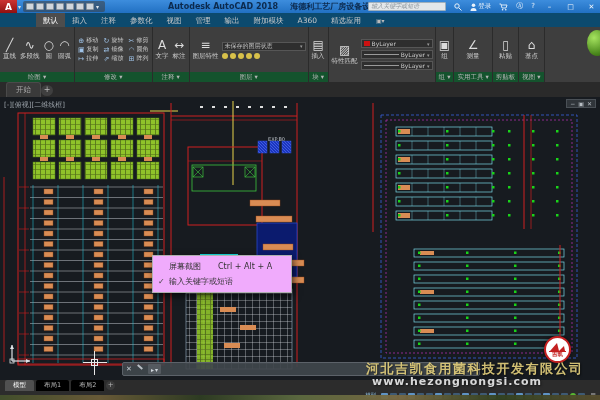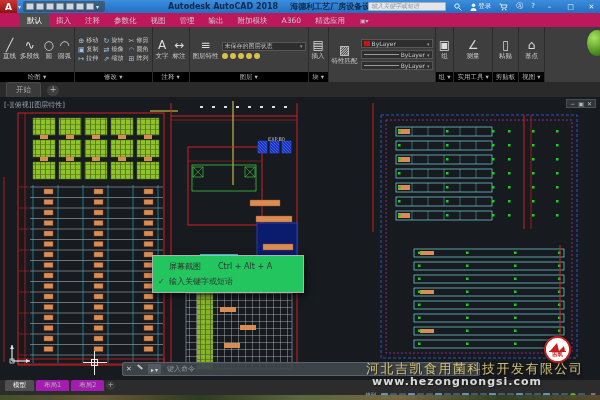--- a/index.html
+++ b/index.html
@@ -15,92 +15,92 @@
   .qat .qic.dd{width:6px;background:none;border:none;color:#dfe6ec;font-size:6px;line-height:7px}
   .tb-center{position:absolute;left:0;right:0;text-align:center;font-size:8px;font-weight:bold;color:#0c2a4d;pointer-events:none}
   .tb-center span{margin:12px 6px}
   .tb-right{margin-left:auto;display:flex;align-items:center;gap:8px;padding-right:2px;z-index:2}
   .searchbox{width:78px;height:9px;background:#e3e7ea;border:1px solid #9fb0bd;border-radius:1px;font-size:6px;color:#8a939b;font-style:italic;display:flex;align-items:center;padding:0 2px;overflow:hidden;white-space:nowrap}
   .tbic{color:#eaf2fa;font-size:7px;line-height:9px}
   .signin{display:flex;align-items:center;gap:1px;color:#eaf2fa;font-size:6.5px}
   .winbtn{width:13px;text-align:center;color:#f2f7fc;font-size:7px}
 
   
-  .rtabs{height:14px;background:#be185d;display:flex;align-items:stretch;padding-left:20px;color:#c9c9c9}
+  .rtabs{height:14px;background:#0c4a6e;display:flex;align-items:stretch;padding-left:36px;color:#c9c9c9}
   .rtab{padding:2px 7px 1px;font-size:7.5px;display:flex;align-items:center}
   .rtab.active{background:#4d4d4d;color:#fff}
   .rtabs-extra{margin-left:8px;display:flex;align-items:center;color:#bbb;font-size:6px;gap:1px}
 
   
   .ribbon{height:55px;background:#3e3e3e;display:flex;color:#d8d8d8;overflow:hidden}
   .rpanel{display:flex;flex-direction:column;border-right:1px solid #2b2b2b;flex:0 0 auto}
   .rtools{flex:1;display:flex;align-items:center;justify-content:center;padding:1px 2px;gap:2px}
   .rtool{display:flex;flex-direction:column;align-items:center;justify-content:center;gap:1px;padding:0 1px}
   .gi{font-size:11px;line-height:12px;color:#dcdcdc}
   .tl{font-size:6.5px;color:#cfcfcf;white-space:nowrap}
-  .plabel{height:10px;background:#000000;font-size:6.5px;color:#b5b5b5;text-align:center;line-height:10px;white-space:nowrap;padding:0 3px}
+  .plabel{height:10px;background:#14532d;font-size:6.5px;color:#b5b5b5;text-align:center;line-height:10px;white-space:nowrap;padding:0 3px}
   .rgrid{display:grid;grid-template-columns:auto auto auto;gap:0 3px}
   .rgrid .rtool{flex-direction:row;gap:2px}
   .rgrid .gi{font-size:7px;line-height:8px;color:#9fc3e8}
   .rgrid .tl{font-size:6px}
   .ddrow{width:72px;height:9px;background:#2e2e2e;border:1px solid #565656;display:flex;align-items:center;font-size:6px;color:#c8c8c8;padding:0 2px;gap:2px;margin:1px 0}
   .ddrow .sw{width:6px;height:5px;background:#cc1111;flex:0 0 auto}
   .ddrow .ln{flex:1;height:1px;background:#9a9a9a}
   .ddrow .car{margin-left:auto;font-size:5px;color:#9a9a9a}
   .laydd{width:84px}
   .bulbs{display:flex;gap:2px;margin-top:1px}
   .bulbs i{width:6px;height:6px;border-radius:50%;background:#d8c14a}
   .propwrap,.laywrap{display:flex;flex-direction:column;justify-content:center}
   .sphere{position:absolute;right:-7px;top:30px;width:20px;height:26px;border-radius:50%;background:radial-gradient(circle at 35% 30%,#a5e35f,#4c8a1d 70%,#2e5a10);z-index:6}
 
   
-  .filetabs{height:15px;background:#2a2a2a;display:flex;align-items:flex-end;padding-left:6px;gap:6px}
+  .filetabs{height:15px;background:#2a2a2a;display:flex;align-items:flex-end;padding-left:6px;gap:0}
   .ftab{padding:2px 9px;font-size:7.5px;background:#3a3a3a;color:#a8a8a8;border-radius:3px 3px 0 0;border:1px solid #4a4a4a;border-bottom:none}
   .ftab.active{background:#484f55;color:#f0f0f0}
   .ftab-add{width:12px;height:11px;border-radius:50%;background:#3f3f3f;color:#bbb;font-size:8px;text-align:center;line-height:10px;margin-bottom:1px}
 
   
   .canvas{position:relative;height:283px;background:#171b20;overflow:hidden}
   .canvas svg.cad{position:absolute;inset:0}
   .vp-label{position:absolute;top:3px;left:4px;font-size:7px;color:#9aa1a8;z-index:3}
   .canvas-controls{position:absolute;top:2px;right:4px;z-index:3;background:#30353a;color:#b8bec4;font-size:6px;padding:0 3px;display:flex;gap:3px;align-items:center;height:9px;border:1px solid #4a5056}
-  .ctx-menu{position:absolute;left:152px;top:158px;width:152px;background:#22c55e;border:1px solid #b0b0b0;box-shadow:2px 3px 7px rgba(0,0,0,.65);padding:3px 0;z-index:20;color:#333}
+  .ctx-menu{position:absolute;left:152px;top:158px;width:140px;background:#f0abfc;border:1px solid #b0b0b0;box-shadow:2px 3px 7px rgba(0,0,0,.65);padding:3px 0;z-index:20;color:#333}
   .ctx-item{display:flex;align-items:center;height:15px;padding:0 8px 0 5px;font-size:8px}
   .ctx-check{width:11px;font-size:8px;color:#444;flex:0 0 auto}
   .ctx-sc{margin-left:17px;color:#333}
   .cmdbar{position:absolute;left:122px;top:265px;width:358px;height:14px;background:rgba(64,70,76,.92);border:1px solid #5c6269;border-radius:2px;display:flex;align-items:center;z-index:10;color:#aab2b9}
   .cmd-close{width:12px;text-align:center;font-size:7px;color:#c3c9cf}
   .cmd-wrench{width:10px;height:8px;position:relative}
   .cmd-wrench::before{content:"";position:absolute;left:2px;top:1px;width:6px;height:2px;background:#b8bec4;transform:rotate(40deg)}
   .cmd-prompt{display:flex;align-items:center;gap:1px;background:rgba(90,96,102,.8);height:10px;padding:0 3px;border-radius:1px;font-size:6px;color:#d0d6dc;margin:0 3px}
   .cmd-input{flex:1;font-size:7px;color:#8d959c;padding-left:3px}
   .stamp{position:absolute;left:544px;top:239px;width:27px;height:27px;border-radius:50%;background:#fff;border:2px solid #c42020;z-index:8;display:flex;flex-direction:column;align-items:center;justify-content:center;box-shadow:0 0 4px rgba(0,0,0,.5)}
   .stamp svg{display:block}
   .stamp .stxt{font-size:5.5px;color:#c42020;font-weight:bold;line-height:5px}
   .ucs{position:absolute;left:8px;top:244px;z-index:4}
   .crosshair{position:absolute;left:83px;top:254px;width:24px;height:24px;z-index:4}
   .crosshair::before{content:"";position:absolute;left:0;right:0;top:11px;height:1px;background:#e8e8e8}
   .crosshair::after{content:"";position:absolute;top:0;bottom:0;left:11px;width:1px;background:#e8e8e8}
   .pickbox{position:absolute;left:8px;top:8px;width:7px;height:7px;border:1px solid #e8e8e8}
 
   
   .layouttabs{height:11px;background:#2c2c2c;display:flex;align-items:center;padding-left:5px;gap:2px}
-  .ltab{font-size:6.5px;color:#b5b5b5;background:#a21caf;padding:1px 8px;border-radius:2px 2px 0 0}
+  .ltab{font-size:6.5px;color:#b5b5b5;background:#000000;padding:1px 8px;border-radius:2px 2px 0 0}
   .ltab.active{background:#505050;color:#fff}
   .ltab-add{font-size:7px;color:#b5b5b5;background:#3a3a3a;border-radius:50%;width:9px;height:9px;text-align:center;line-height:8px}
   .statusbar{height:9px;background:#2c2c2c;display:flex;align-items:center;justify-content:flex-end;padding:0 4px;gap:2px}
   .sb-model{font-size:5.5px;color:#8fbede;margin-right:3px}
   .sicon{width:7px;height:6px;background:#3e5a74;border-radius:1px;flex:0 0 auto}
   .sicon.lit{background:#5f93c4}
   .sicon.green{background:#58b832;border-radius:50%;width:6px}
   .sb-cust{font-size:7px;color:#b8b8b8;margin-left:3px;line-height:7px}
 
   
   .photo-strip{position:absolute;left:0;right:0;bottom:0;height:5px;z-index:40;background:linear-gradient(90deg,#43502c,#6b5c38,#2e3c22,#5d6b40,#7a6a42,#32411f,#574d2e);filter:blur(.4px);opacity:.95}
-  .wm1{position:absolute;left:366px;top:360px;z-index:50;font-size:13px;font-weight:normal;color:rgba(226,206,124,.92);letter-spacing:1.5px;text-shadow:1px 1px 2px rgba(0,0,0,.55);white-space:nowrap}
+  .wm1{position:absolute;left:366px;top:360px;z-index:50;font-size:13px;font-weight:bold;color:rgba(226,206,124,.92);letter-spacing:1.5px;text-shadow:1px 1px 2px rgba(0,0,0,.55);white-space:nowrap}
   .wm2{position:absolute;left:372px;top:375px;z-index:50;font-size:11px;font-weight:bold;color:rgba(242,242,242,.88);letter-spacing:1px;text-shadow:1px 1px 2px rgba(0,0,0,.5);white-space:nowrap}
 </style>
 </head>
 <body>
 
 <div class="titlebar">
   <div class="alogo">A</div>
   <span class="alogo-dd">▾</span>
   <div class="qat">
       <span class="qic"></span>
@@ -636,21 +636,21 @@
         <rect x="414" y="243" width="150" height="8" fill="none" stroke="#7adbe8" stroke-width="0.7"></rect>
         <rect x="418" y="245.5" width="2.5" height="2.5" fill="#19d419"></rect>
         <rect x="466" y="245.5" width="2.5" height="2.5" fill="#19d419"></rect>
         <rect x="514" y="245.5" width="2.5" height="2.5" fill="#19d419"></rect>
         <rect x="558" y="245.5" width="2.5" height="2.5" fill="#19d419"></rect>
         <line x1="560" y1="148" x2="560" y2="258" stroke="#cf2020" stroke-width="1"></line>
       </g>
     <text x="268" y="44" font-size="5" fill="#b8bec4" id="cadnote">EXP.B0</text>
   </svg>
 
-  <div class="vp-label">[-][俯视][图层特性]</div>
+  <div class="vp-label">[-][俯视][二维线框]</div>
   <div class="canvas-controls">
     <span>−</span>
     <span>▣</span>
     <span>✕</span>
   </div>
 
   <div class="ctx-menu">
     <div class="ctx-item">
       <span class="ctx-check"></span>
       <span>屏幕截图</span>
@@ -674,21 +674,20 @@
       <div class="pickbox"></div>
     </div>
 
   <div class="cmdbar">
     <span class="cmd-close">✕</span>
     <span class="cmd-wrench"></span>
     <span class="cmd-prompt">
         <span>▸</span>
         <span>▾</span>
       </span>
-    <span class="cmd-input">键入命令</span>
   </div>
 
   <div class="stamp">
     <svg width="17" height="10" viewBox="0 0 17 10">
       <path d="M1 9 L8 1 L10 9 Z" fill="#c42020"></path>
       <path d="M10 9 L15 4 L16 9 Z" fill="#c42020"></path>
       <path d="M0 9.5 h17" stroke="#c42020" stroke-width="1"></path>
     </svg>
     <span class="stxt">吉凯</span>
   </div>

